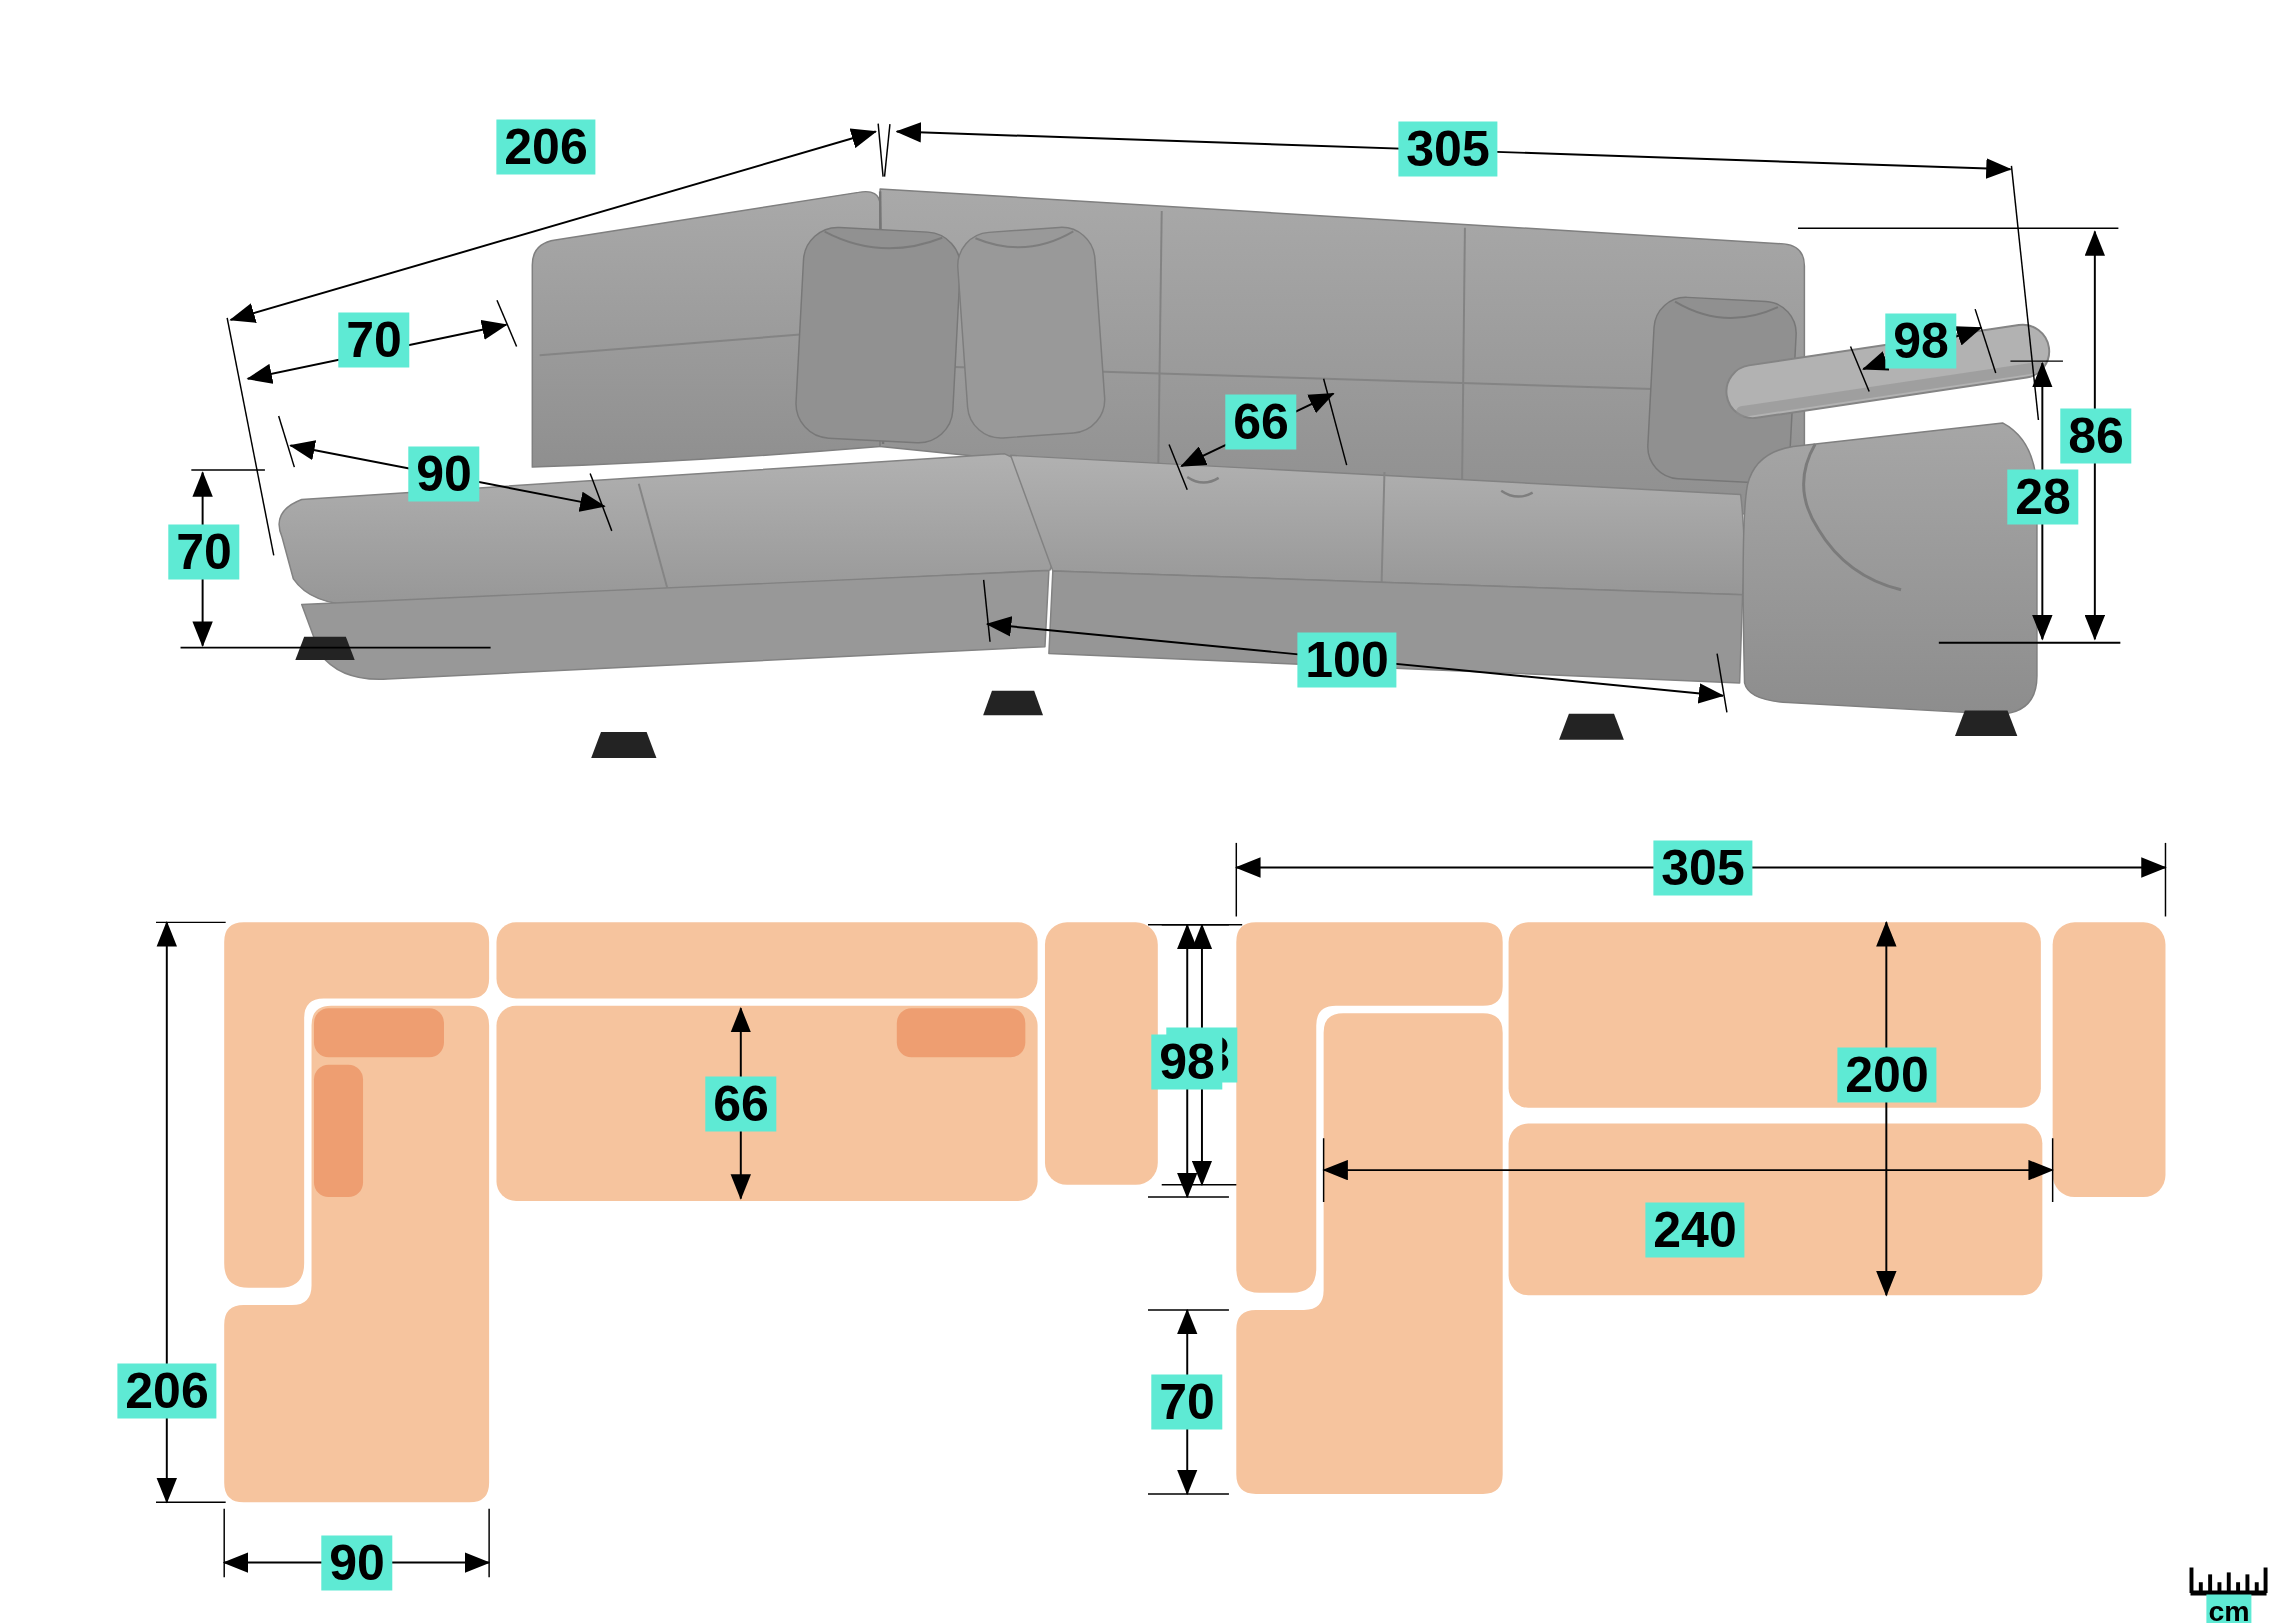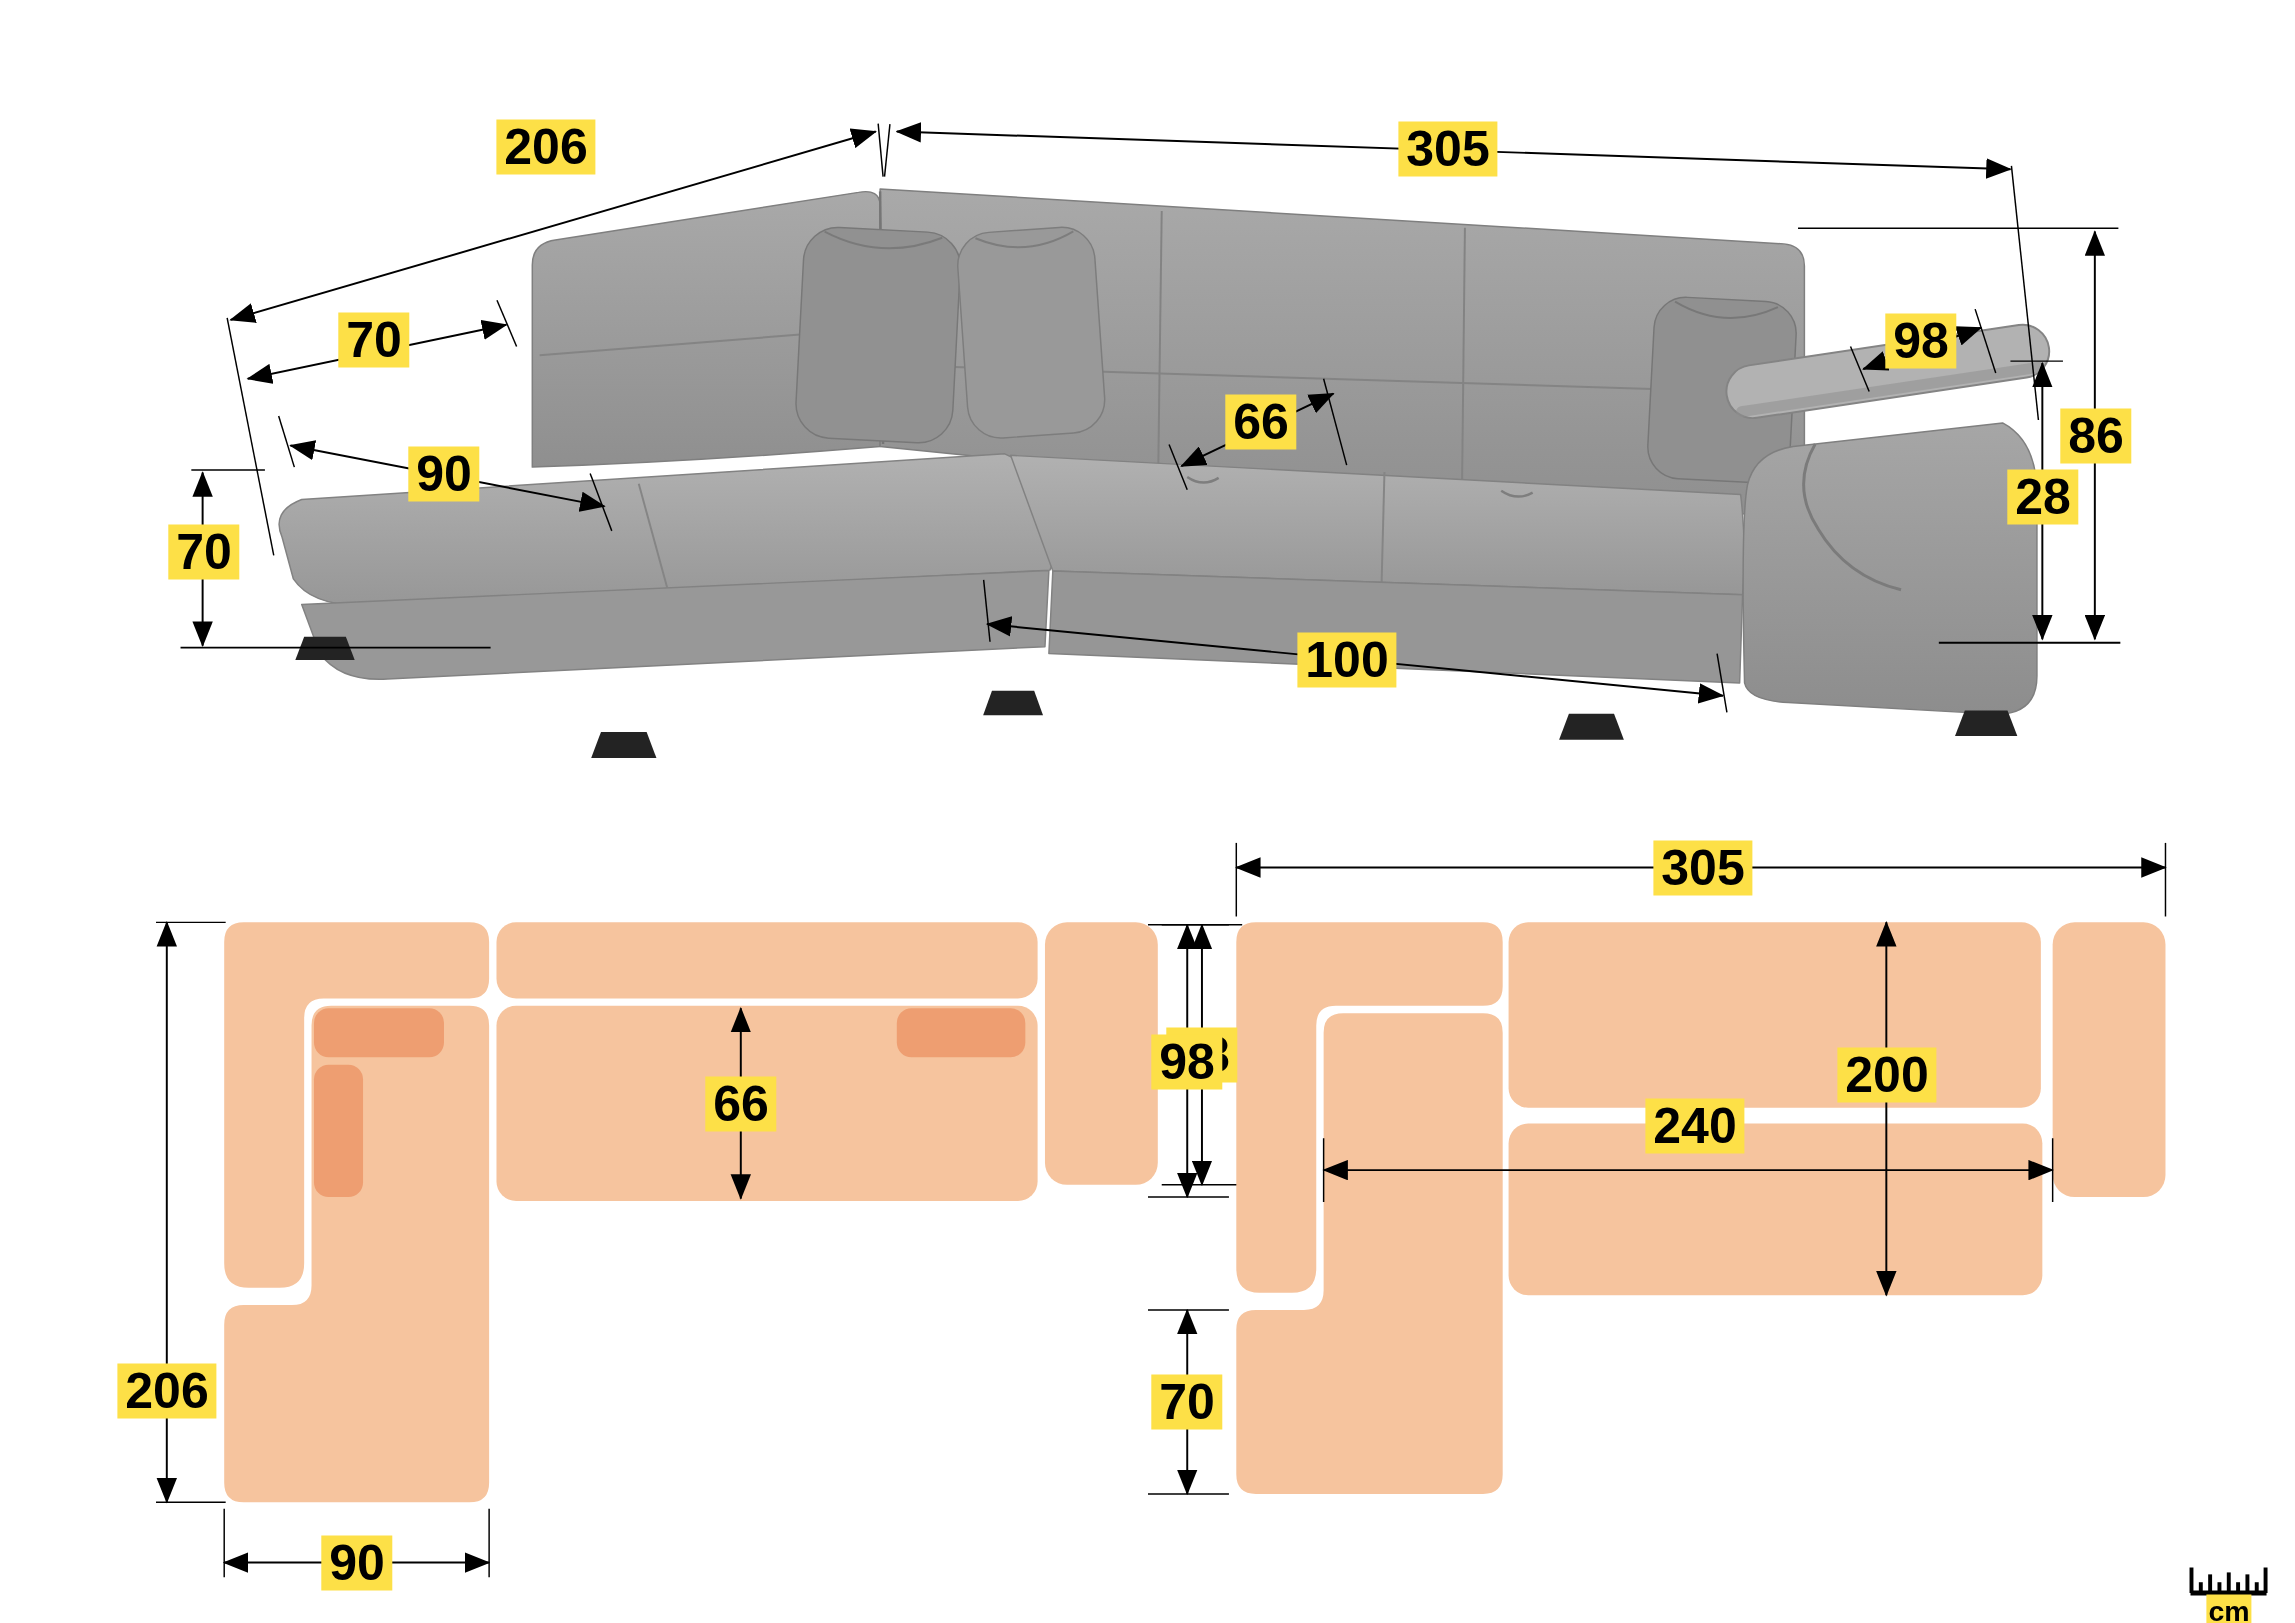--- a/index.html
+++ b/index.html
@@ -1,21 +1,21 @@
 <!DOCTYPE html>
 <html style="font-size:7.9px"><head>
 <meta charset="utf-8">
 <style>
   html,body{margin:0;padding:0;background:#ffffff;}
   .stage{position:relative;width:2295px;height:1623px;background:#fff;overflow:hidden;
          font-family:"Liberation Sans",sans-serif;}
   .layer{position:absolute;left:0;top:0;}
   .dim-label{position:absolute;transform:translate(-50%,-50%);
              font:700 50px "Liberation Sans",sans-serif;color:#000;
-             background:#fde047;padding:0 7.9px;white-space:nowrap;line-height:1.1;}
+             background:#5eead4;padding:0 7.9px;white-space:nowrap;line-height:1.1;}
   .dim-label.unit{font:700 28.5px "Liberation Sans",sans-serif;padding:0 2px;}
 </style>
 </head>
 <body>
 
 <div class="stage">
 
 <svg class="layer" width="2295" height="1623" viewBox="0 0 4678 3308">
   <defs>
     <marker id="arr" viewBox="0 0 10 8" refX="9.5" refY="4" markerWidth="13" markerHeight="10.5" orient="auto-start-reverse">
@@ -197,18 +197,18 @@
 
 <span class="dim-label" style="left:167px;top:1391px">206</span>
 <span class="dim-label" style="left:357px;top:1563px">90</span>
 <span class="dim-label" style="left:741px;top:1104px">66</span>
 <span class="dim-label" style="left:1202px;top:1055px">98</span>
 
 <span class="dim-label" style="left:1703px;top:868px">305</span>
 <span class="dim-label" style="left:1187px;top:1062px">98</span>
 <span class="dim-label" style="left:1187px;top:1402px">70</span>
 <span class="dim-label" style="left:1887px;top:1075px">200</span>
-<span class="dim-label" style="left:1695px;top:1126px">240</span>
+<span class="dim-label" style="left:1695px;top:1230px">240</span>
 
 <span class="dim-label unit" style="left:2229px;top:1611px">cm</span>
 
 </div>
 
 
 </body></html>

